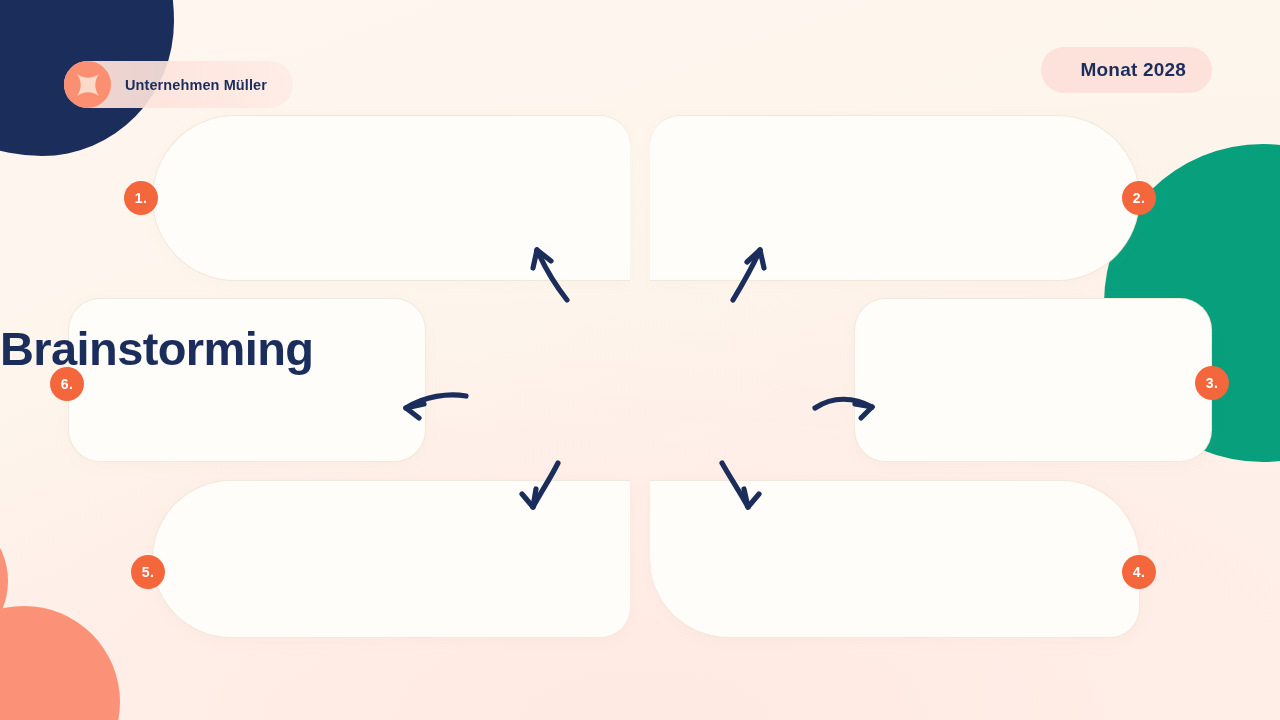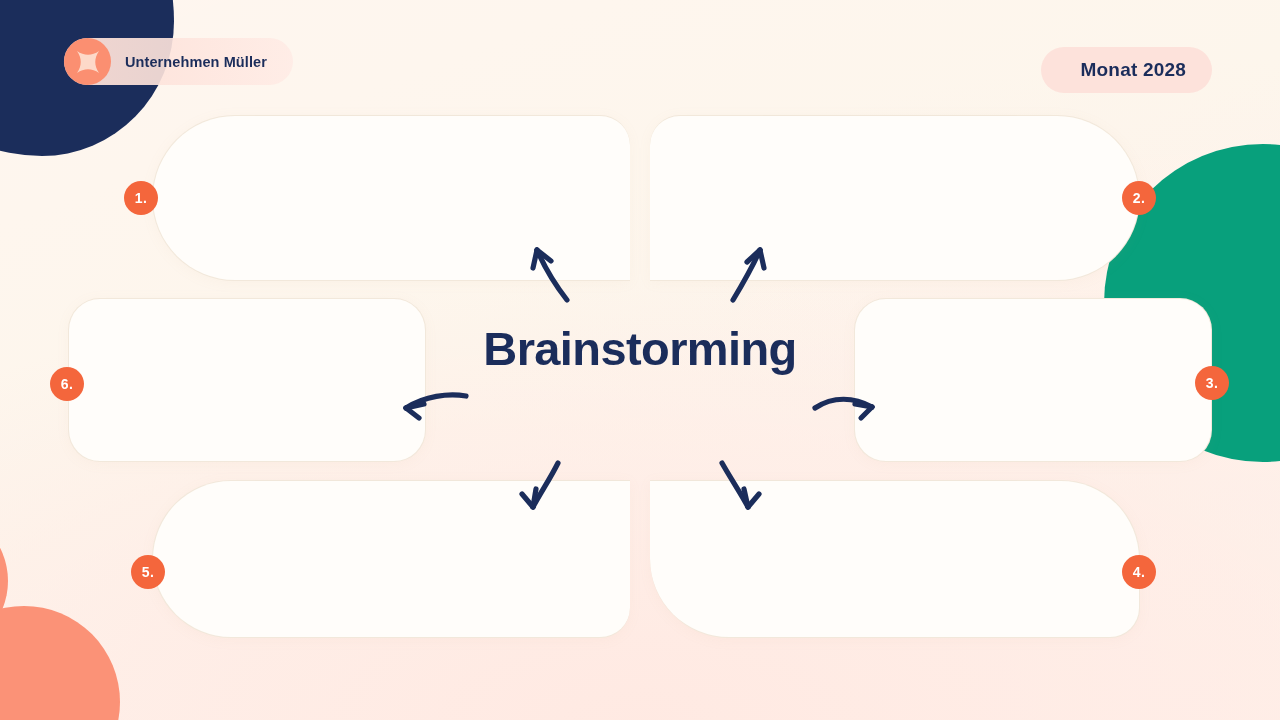--- a/index.html
+++ b/index.html
@@ -63,21 +63,21 @@
   }
   .bc1 { left: -42px;  top: 10px;  width: 146px; height: 146px; }
   .bc2 { left: 24px;   top: 108px; width: 192px; height: 192px; }
   .bc3 { left: -70px;  top: 96px;  width: 176px; height: 200px; border-radius: 46% 54% 40% 60% / 48% 52% 48% 52%; }
   .bc4 { left: -60px;  top: 182px; width: 206px; height: 150px; border-radius: 50% 50% 44% 56% / 54% 46% 52% 48%; }
 
   
   .brand-pill {
     position: absolute;
     left: 64px;
-    top: 38px;
+    top: 61px;
     height: 47px;
     padding-right: 26px;
     display: flex;
     align-items: center;
     background: linear-gradient(90deg, rgba(253,223,214,0.95) 0%, rgba(255,235,229,0.85) 100%);
     border-radius: 24px;
   }
   .brand-logo {
     width: 47px;
     height: 47px;
@@ -160,21 +160,20 @@
   .badge-4 { left: 1122px; top: 555px; }
   .badge-5 { left: 131px;  top: 555px; }
   .badge-6 { left: 50px;   top: 367px; }
 
   
   .title-block {
     position: absolute;
     left: 0;
     right: 0;
     top: 320px;
-    text-align: center;
     pointer-events: none;
   }
   .title-line {
     position: relative;
     display: inline-block;
     color: #1b2d5b;
     font-size: 47px;
     font-weight: bold;
     line-height: 58px;
     letter-spacing: -0.6px;

